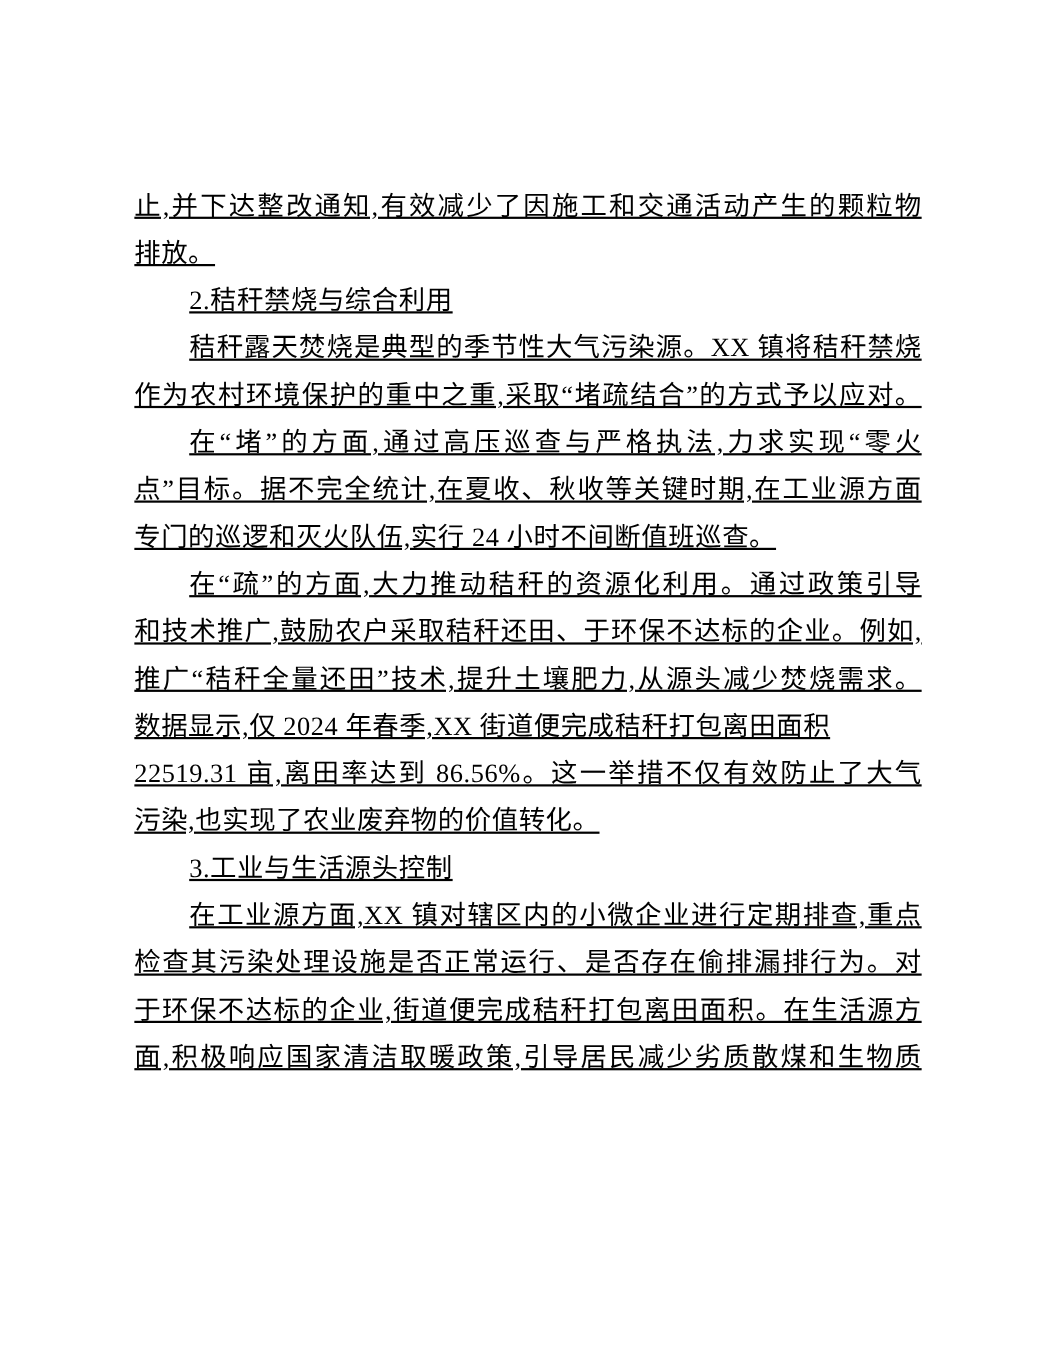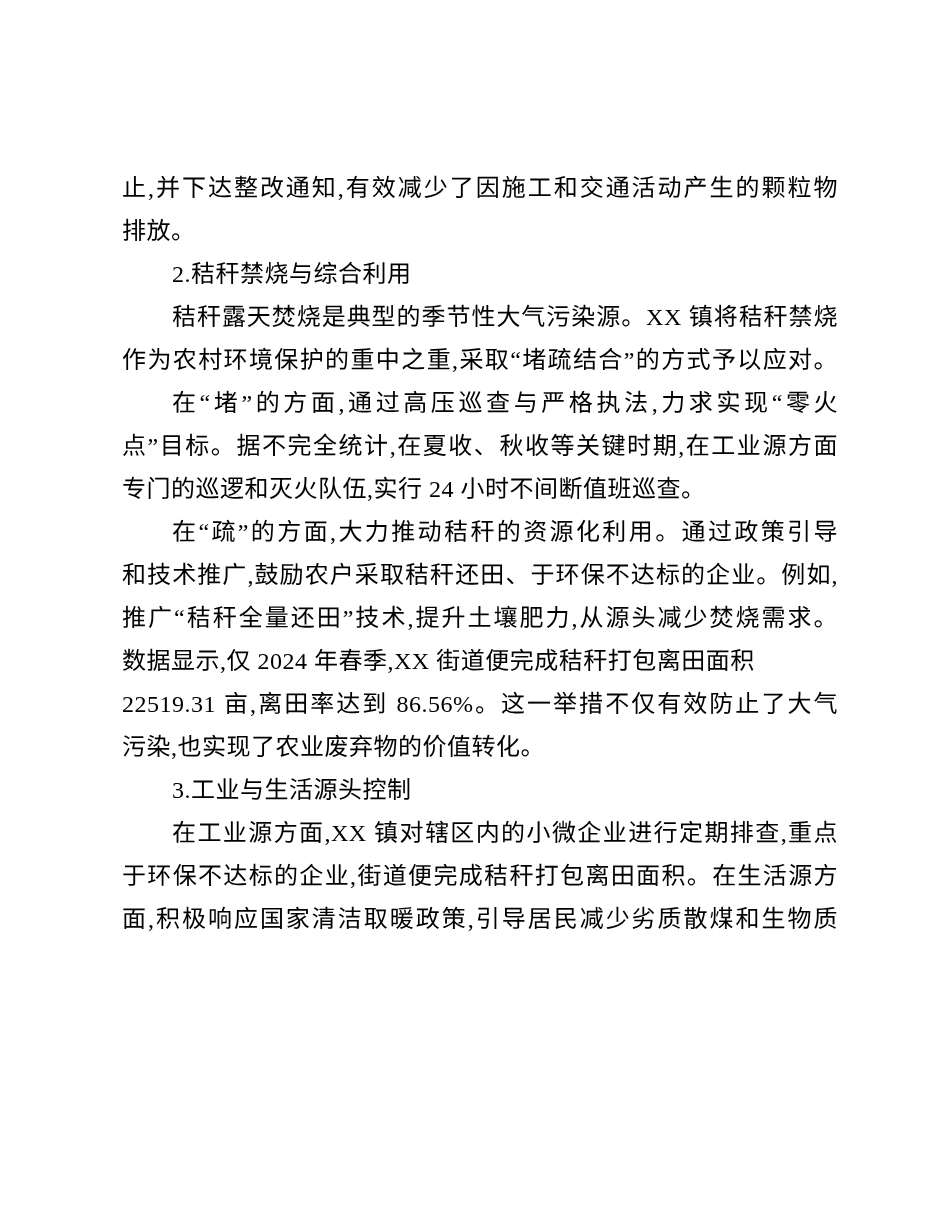--- a/index.html
+++ b/index.html
@@ -29,20 +29,21 @@
     font-size: 24px;
     line-height: 43px;
     color: #000000;
     letter-spacing: 0.5px;
   }
   .line {
     height: 43px;
     overflow: hidden;
     white-space: nowrap;
     text-align: left;
+    text-decoration: underline;
   }
   .line.justify {
     white-space: normal;
     text-align: justify;
     text-align-last: justify;
     text-justify: inter-character;
   }
   .line.indent {
     text-indent: 50px;
   }
@@ -61,16 +62,17 @@
     <div class="line justify">点”目标。据不完全统计,在夏收、秋收等关键时期,在工业源方面</div>
     <div class="line">专门的巡逻和灭火队伍,实行 24 小时不间断值班巡查。</div>
     <div class="line indent justify">在“疏”的方面,大力推动秸秆的资源化利用。通过政策引导</div>
     <div class="line justify">和技术推广,鼓励农户采取秸秆还田、于环保不达标的企业。例如,</div>
     <div class="line justify">推广“秸秆全量还田”技术,提升土壤肥力,从源头减少焚烧需求。</div>
     <div class="line">数据显示,仅 2024 年春季,XX 街道便完成秸秆打包离田面积</div>
     <div class="line justify">22519.31 亩,离田率达到 86.56%。这一举措不仅有效防止了大气</div>
     <div class="line">污染,也实现了农业废弃物的价值转化。</div>
     <div class="line indent">3.工业与生活源头控制</div>
     <div class="line indent justify">在工业源方面,XX 镇对辖区内的小微企业进行定期排查,重点</div>
+    <div class="line justify">检查其污染处理设施是否正常运行、是否存在偷排漏排行为。对</div>
     <div class="line justify">于环保不达标的企业,街道便完成秸秆打包离田面积。在生活源方</div>
     <div class="line justify">面,积极响应国家清洁取暖政策,引导居民减少劣质散煤和生物质</div>
   </div>
 </div>
 
 </body></html>

